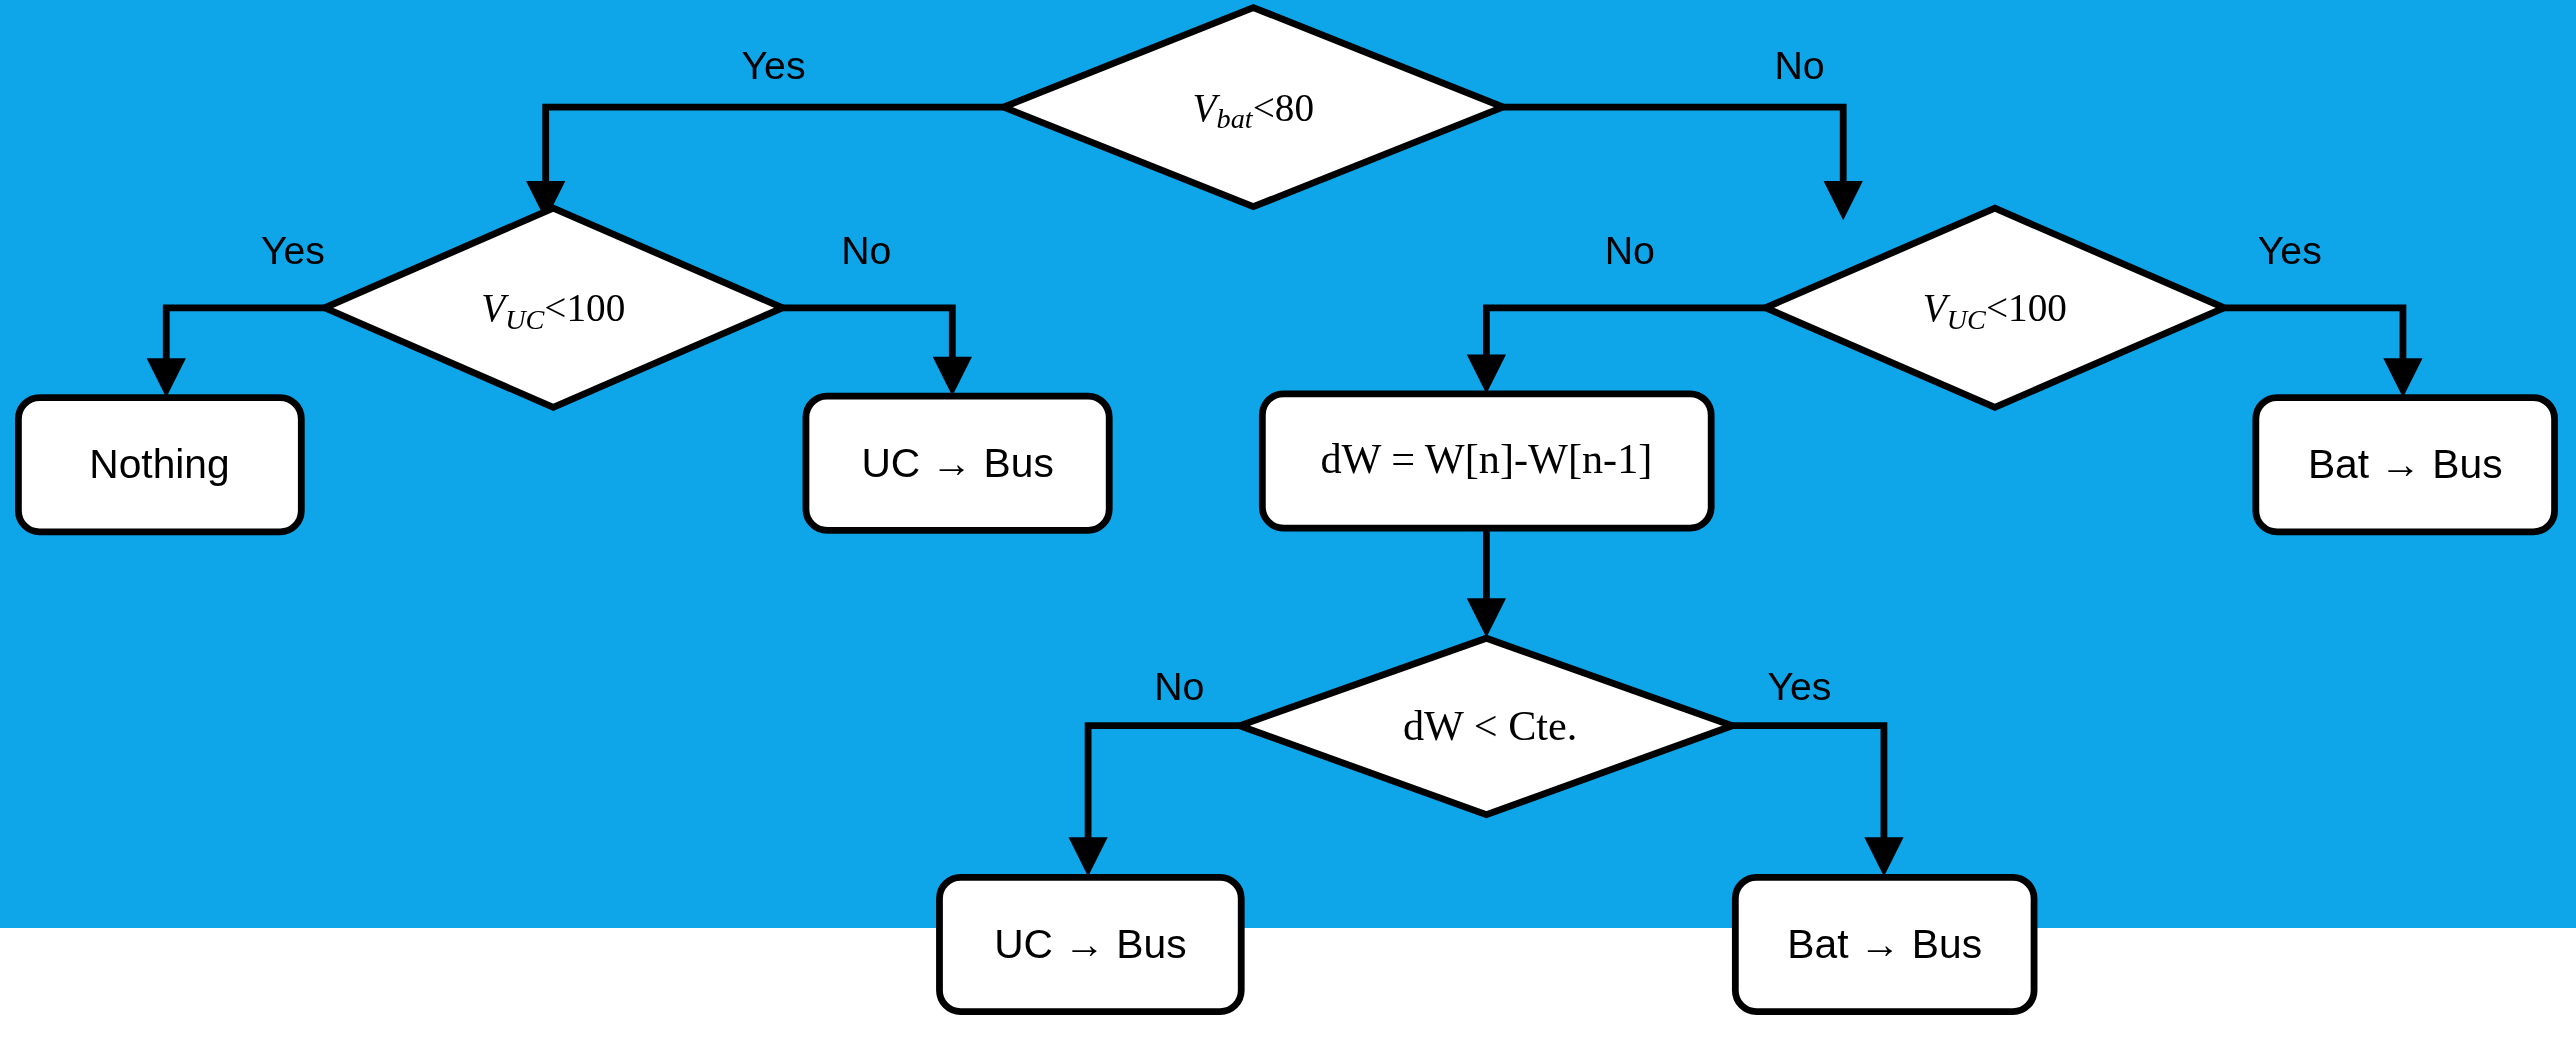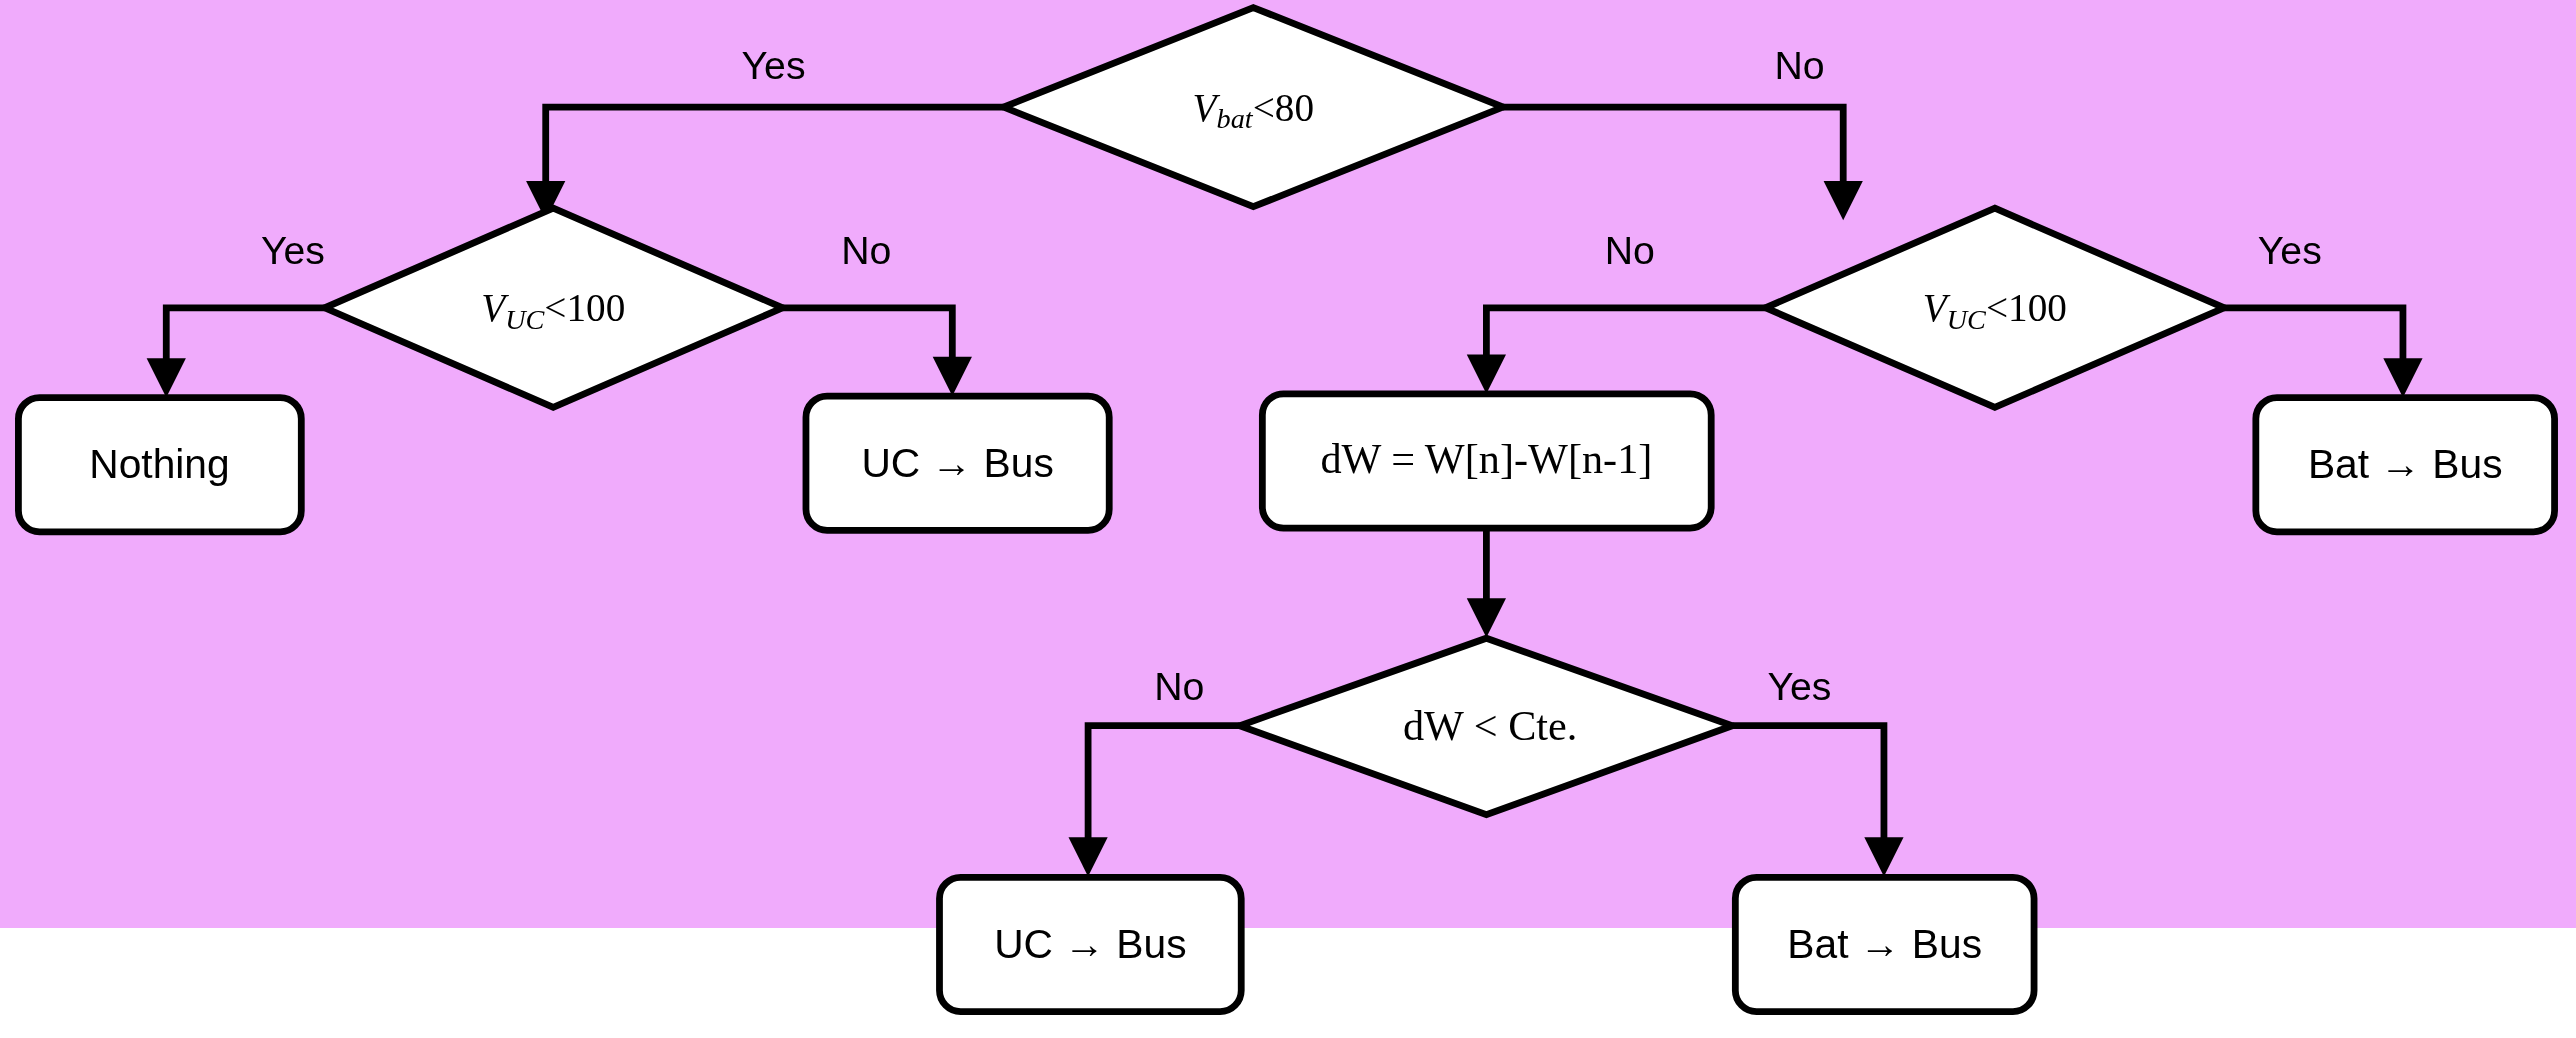--- a/index.html
+++ b/index.html
@@ -10,21 +10,21 @@
   body {
     width: 2576px;
     height: 1038px;
     font-family: "Liberation Sans", sans-serif;
     overflow: hidden;
   }
   #flowchart-root {
     position: relative;
     width: 2576px;
     height: 928px;
-    background: #f0abfc;
+    background: #0ea5e9;
     text-decoration: underline;
   }
   svg.chart-svg {
     position: absolute;
     top: 0;
     left: 0;
     width: 2576px;
     height: 1038px;
     display: block;
   }

